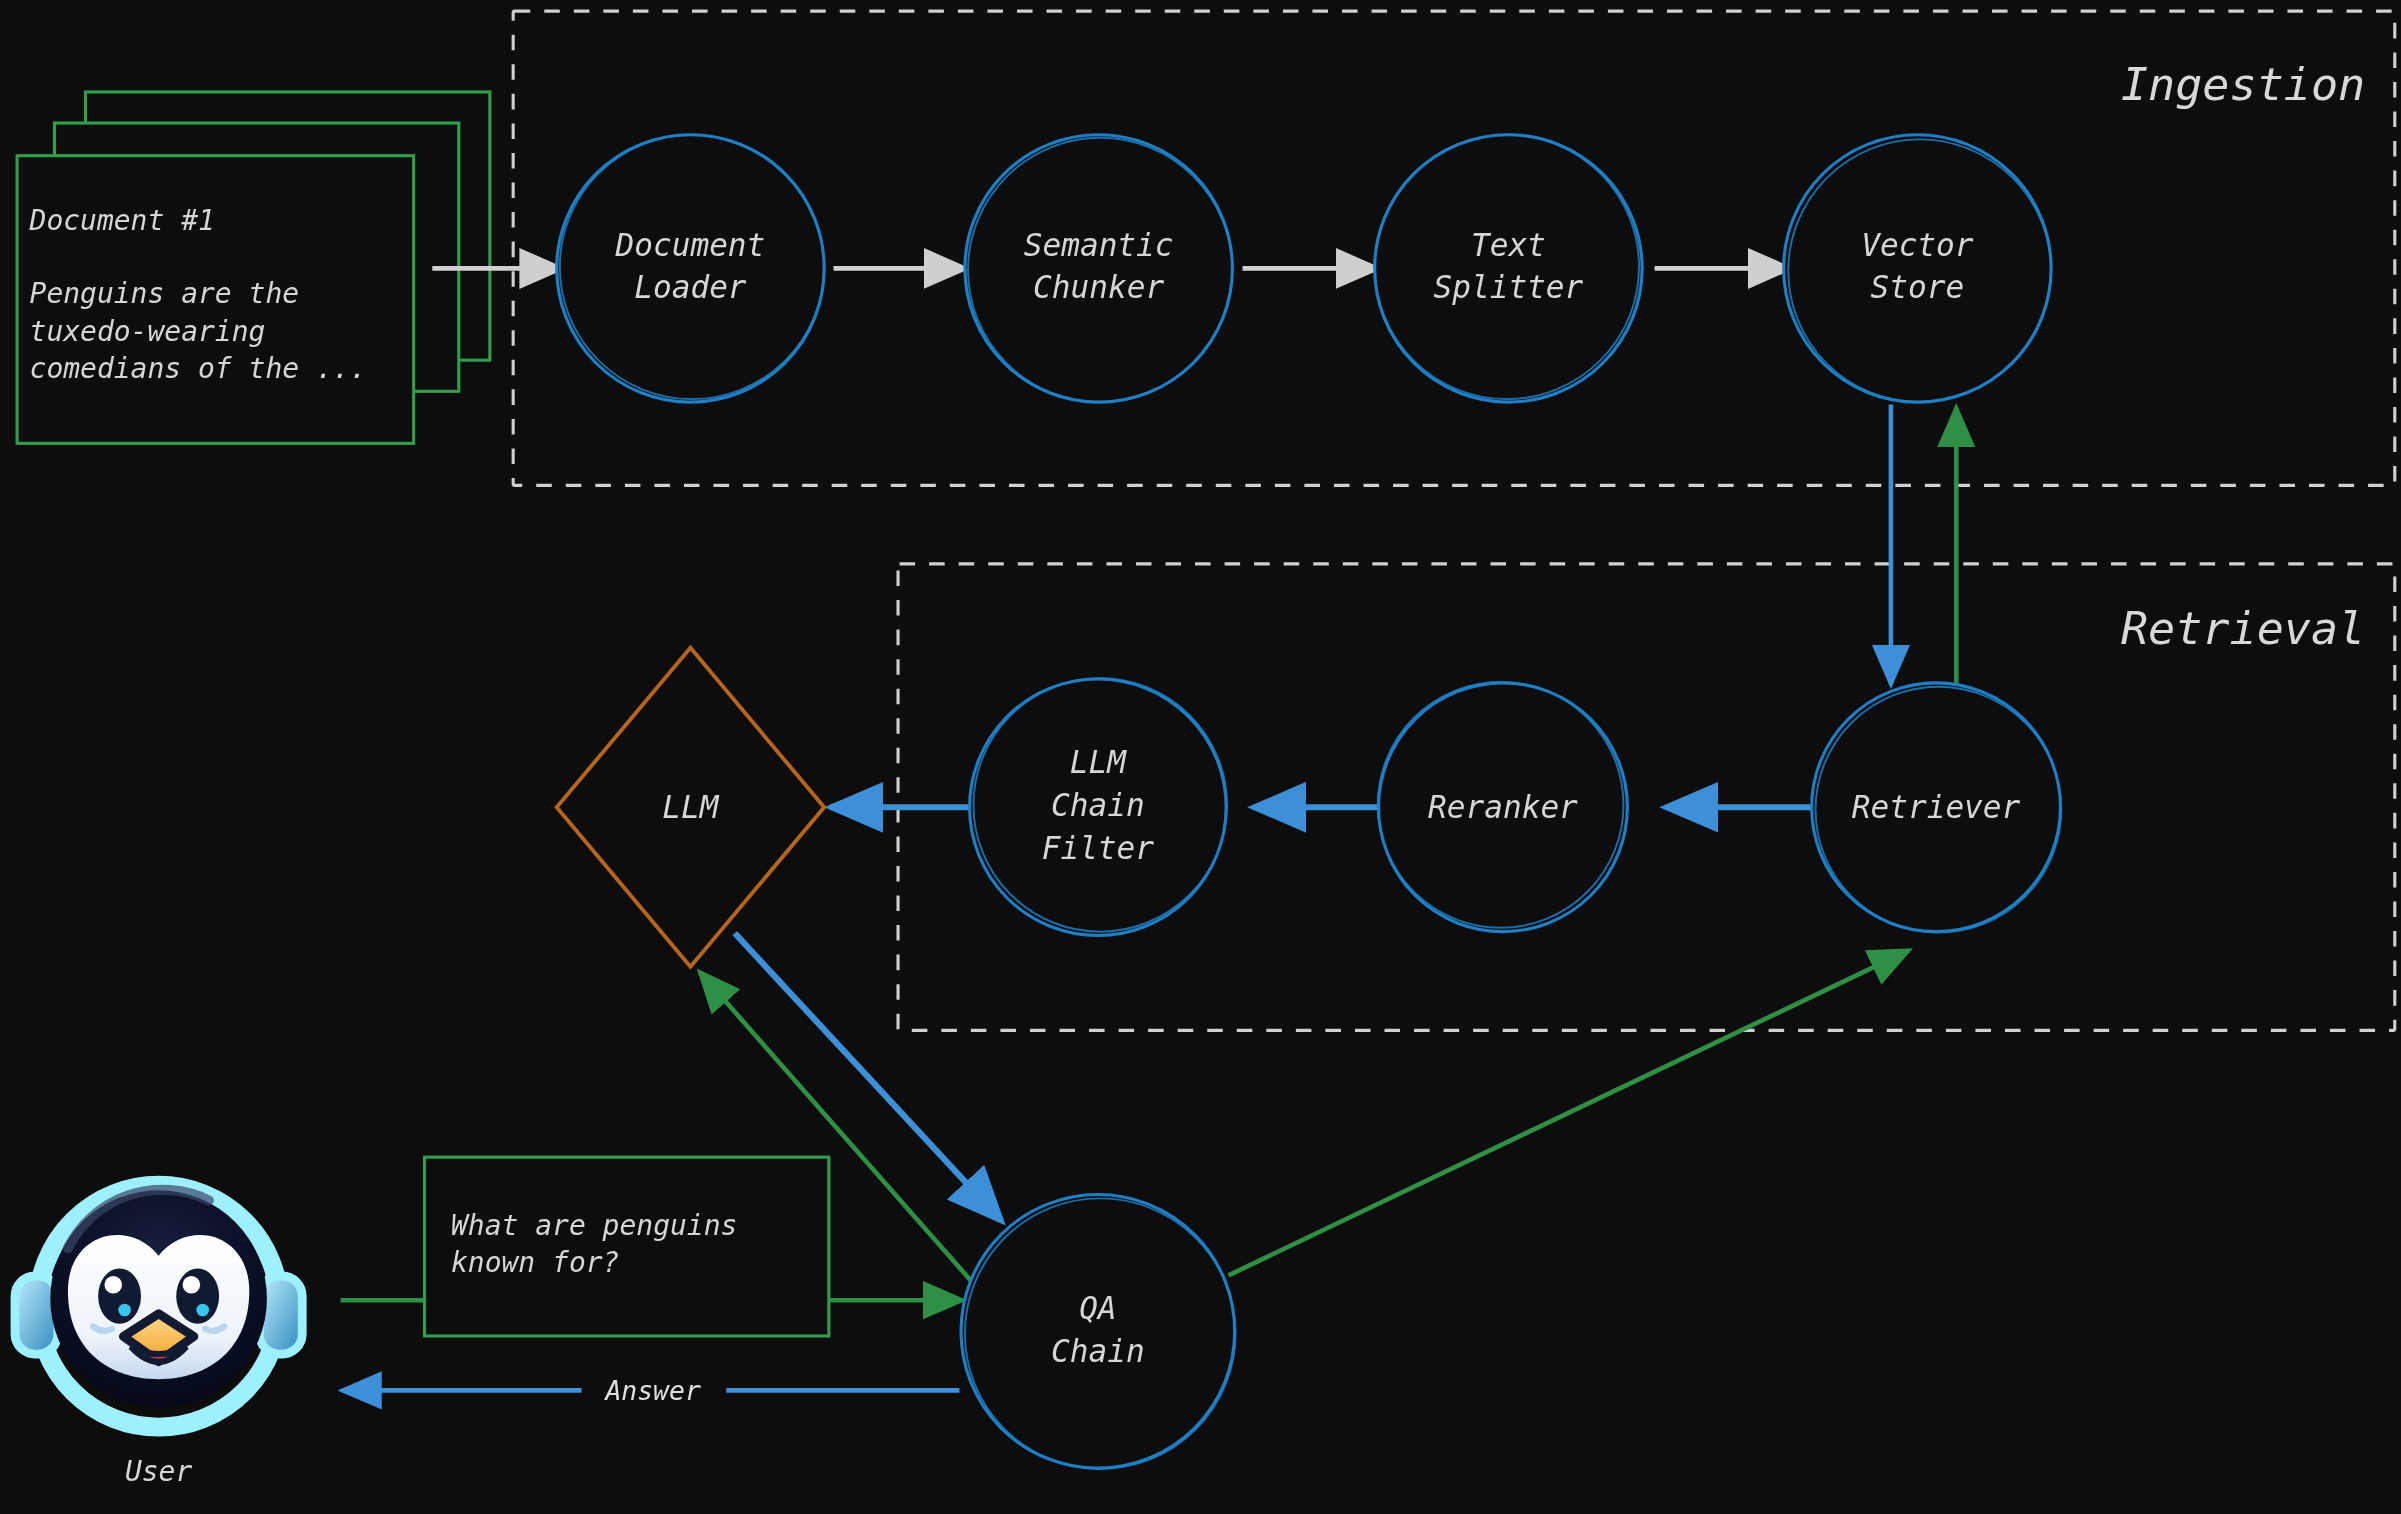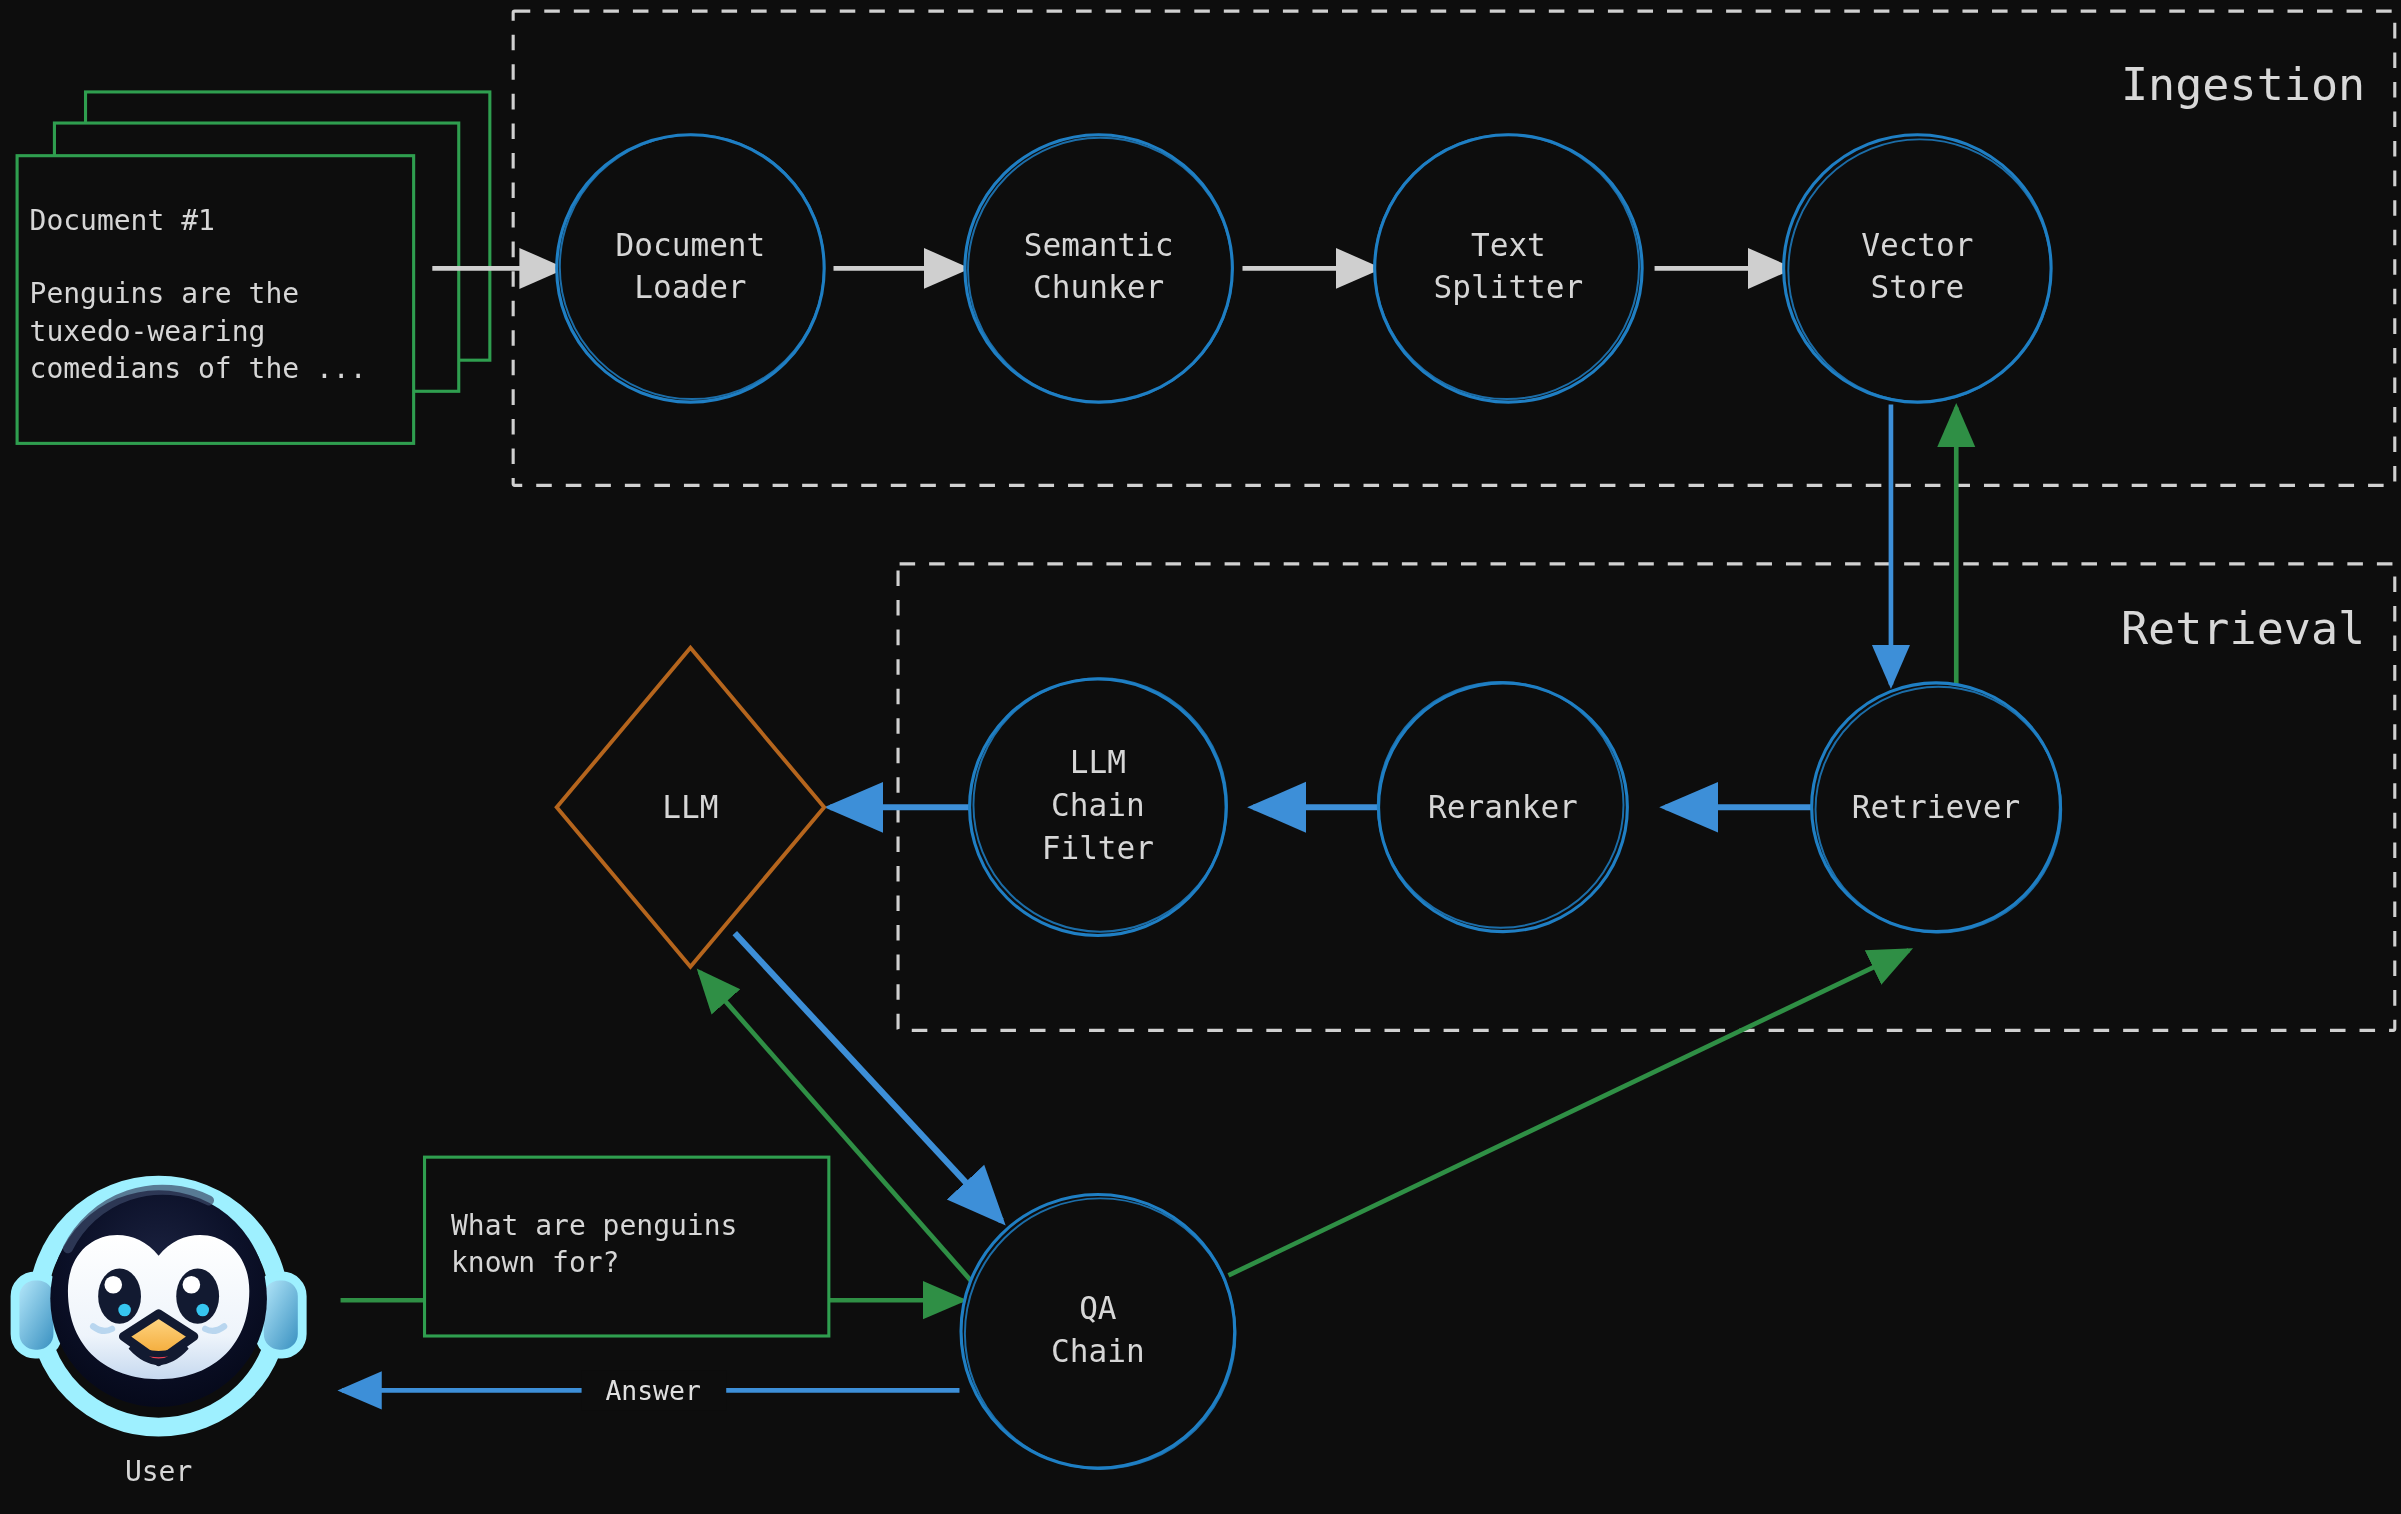--- a/index.html
+++ b/index.html
@@ -1,18 +1,18 @@
 <!DOCTYPE html>
 <html style="font-size:12.4px"><head>
 <meta charset="utf-8">
 <style>
   html,body{margin:0;padding:0;background:#0d0d0d;}
   body{width:2401px;height:1515px;overflow:hidden;
        font-family:"DejaVu Sans Mono","Liberation Mono",monospace;}
-  #stage{position:relative;width:2401px;height:1455px;background:#0d0d0d;}
+  #stage{position:relative;width:2401px;height:1455px;background:#0d0d0d;font-style:italic;}
   svg#canvas{position:absolute;left:0;top:0;width:2401px;height:1515px;}
   .nodetext{fill:#d6d6d6;font-family:"DejaVu Sans Mono","Liberation Mono",monospace;
             font-size:40px;text-anchor:middle;dominant-baseline:middle;}
   .zonelabel{fill:#d8d8d8;font-family:"DejaVu Sans Mono","Liberation Mono",monospace;
              font-size:58px;text-anchor:end;}
   .doctext{fill:#d6d6d6;font-family:"DejaVu Sans Mono","Liberation Mono",monospace;
            font-size:36px;}
   .edgelabel{fill:#e0e0e0;font-family:"DejaVu Sans Mono","Liberation Mono",monospace;
              font-size:34px;text-anchor:middle;}
   .userlabel{fill:#d6d6d6;font-family:"DejaVu Sans Mono","Liberation Mono",monospace;

